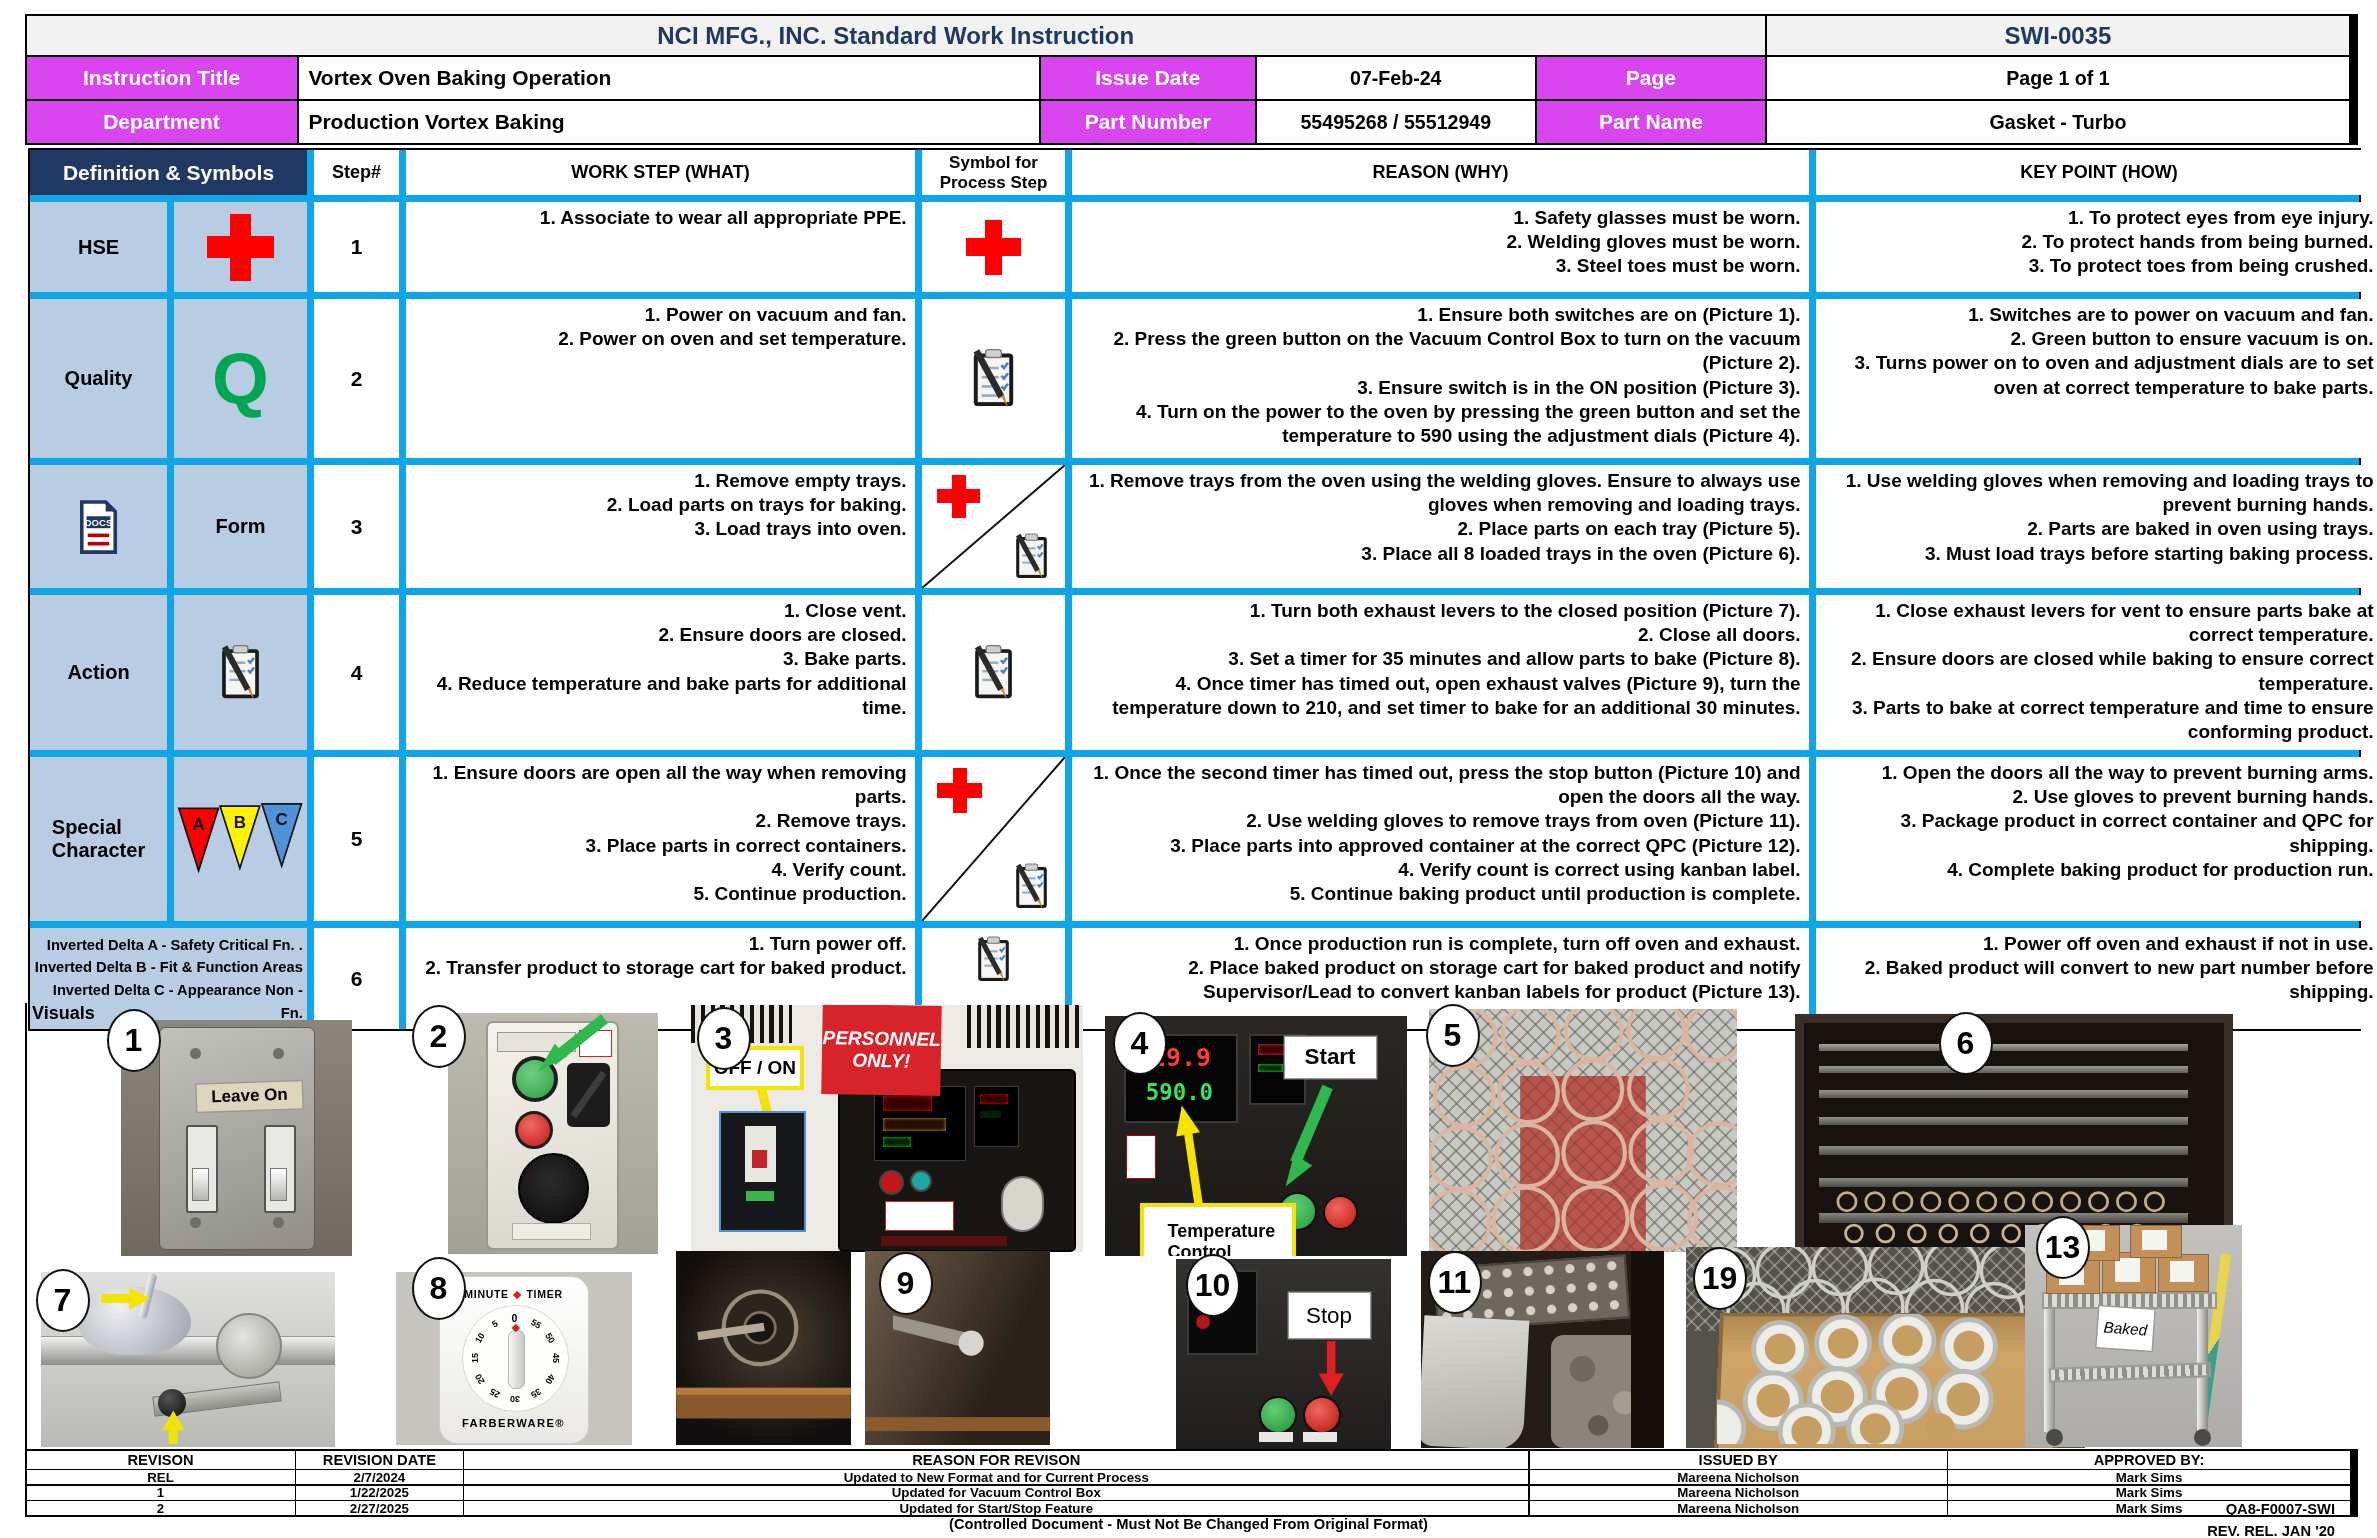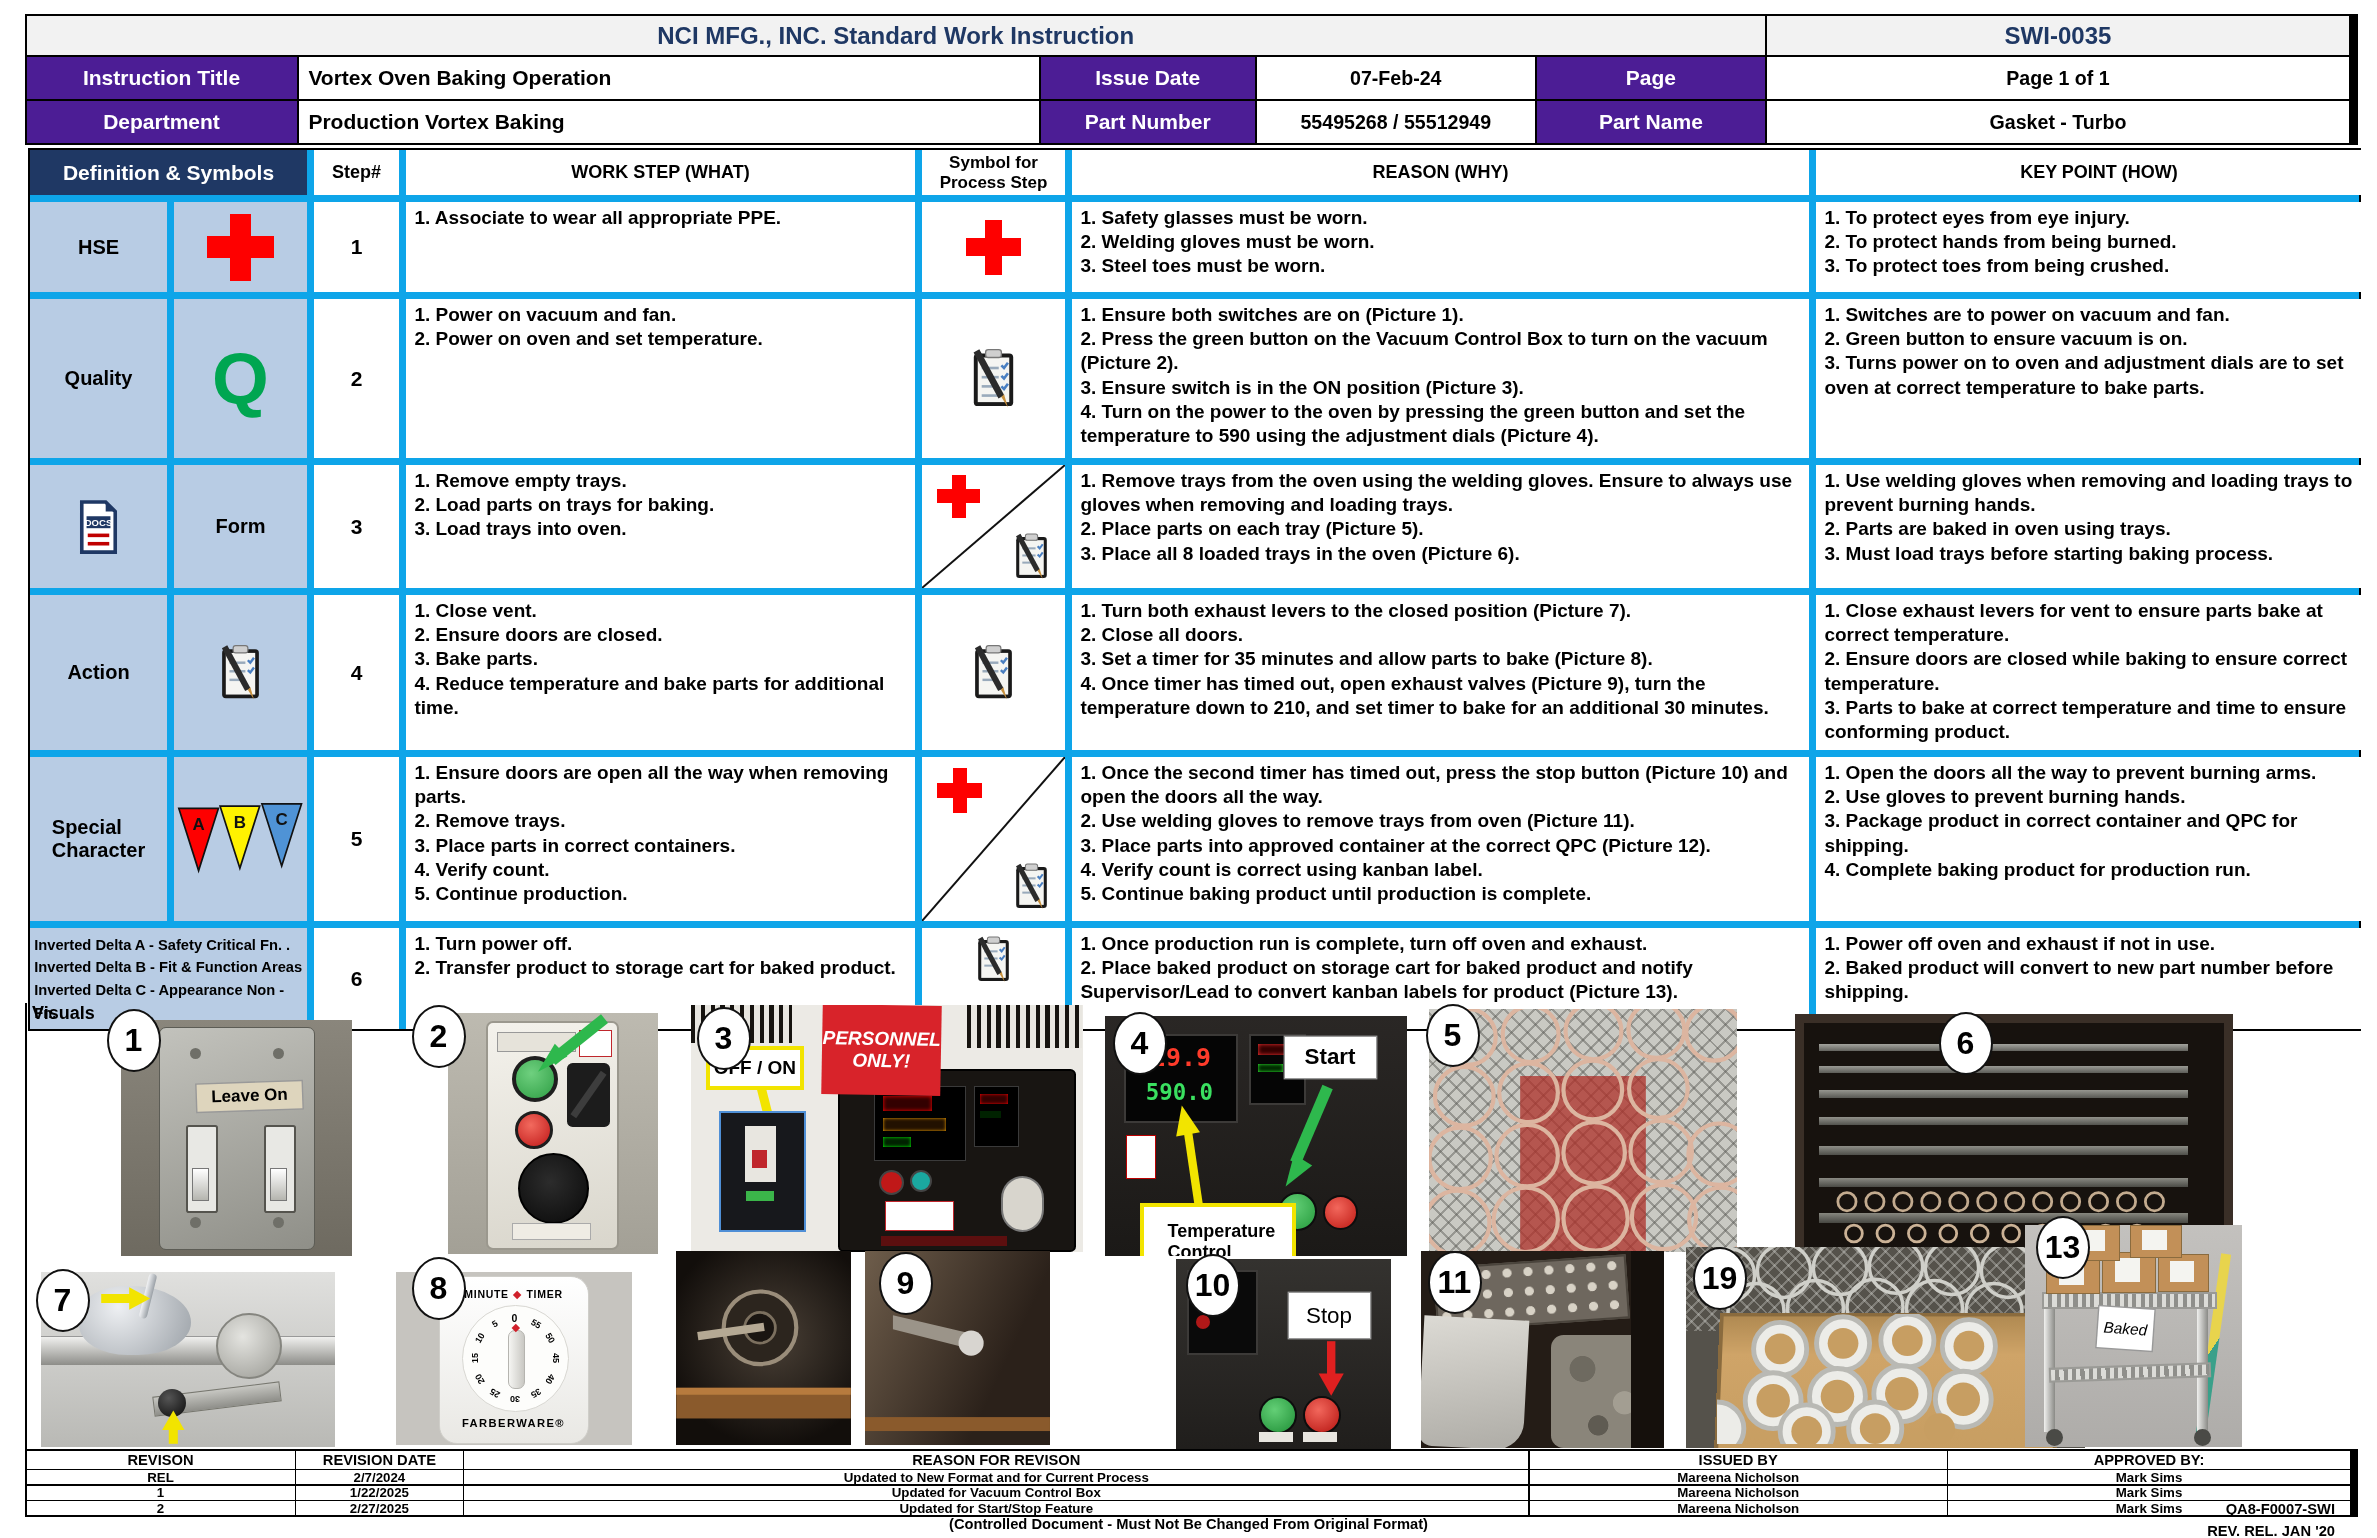--- a/index.html
+++ b/index.html
@@ -2,31 +2,31 @@
 <html style="font-size:11.2px"><head>
 <meta charset="utf-8">
 <style>
   html,body{margin:0;padding:0;}
   body{
     width:2377px;height:1538px;position:relative;background:#ffffff;
     font-family:"Liberation Sans",sans-serif;font-weight:bold;color:#000;
   }
   .abs{position:absolute;}
   .p{position:absolute;}
-  .pre{white-space:pre-line;}
+  .pre{white-space:pre-line;text-align:right;}
 
   
   #hdr{
     position:absolute;left:24.5px;top:14px;width:2329px;
     display:grid;background:#000;border:2.8px solid #000;gap:2.1px;
     grid-template-columns:270px 740px 214px 278px 228px 582px;
     grid-template-rows:39px 42px 42px;
   }
   #hdr .cell{background:#fff;display:flex;align-items:center;}
-  #hdr .navy{background:#4c1d95;color:#fff;justify-content:center;font-size:21px;}
+  #hdr .navy{background:#d946ef;color:#fff;justify-content:center;font-size:21px;}
   #hdr .titlebar{background:#F2F2F2;color:#1F3864;justify-content:center;font-size:24px;}
   #hdr .val-left{padding-left:9.8px;font-size:21px;}
   #hdr .val-center{justify-content:center;font-size:19.6px;}
 
   
   #main{
     position:absolute;left:28px;top:148px;width:2329px;
     display:grid;background:#0ea5e9;border:2.8px solid #000;gap:7px;
     grid-template-columns:137px 133px 85px 509px 143px 737px 566px;
     grid-template-rows:45px 90px 159px 123px 155px 164px 101px;

